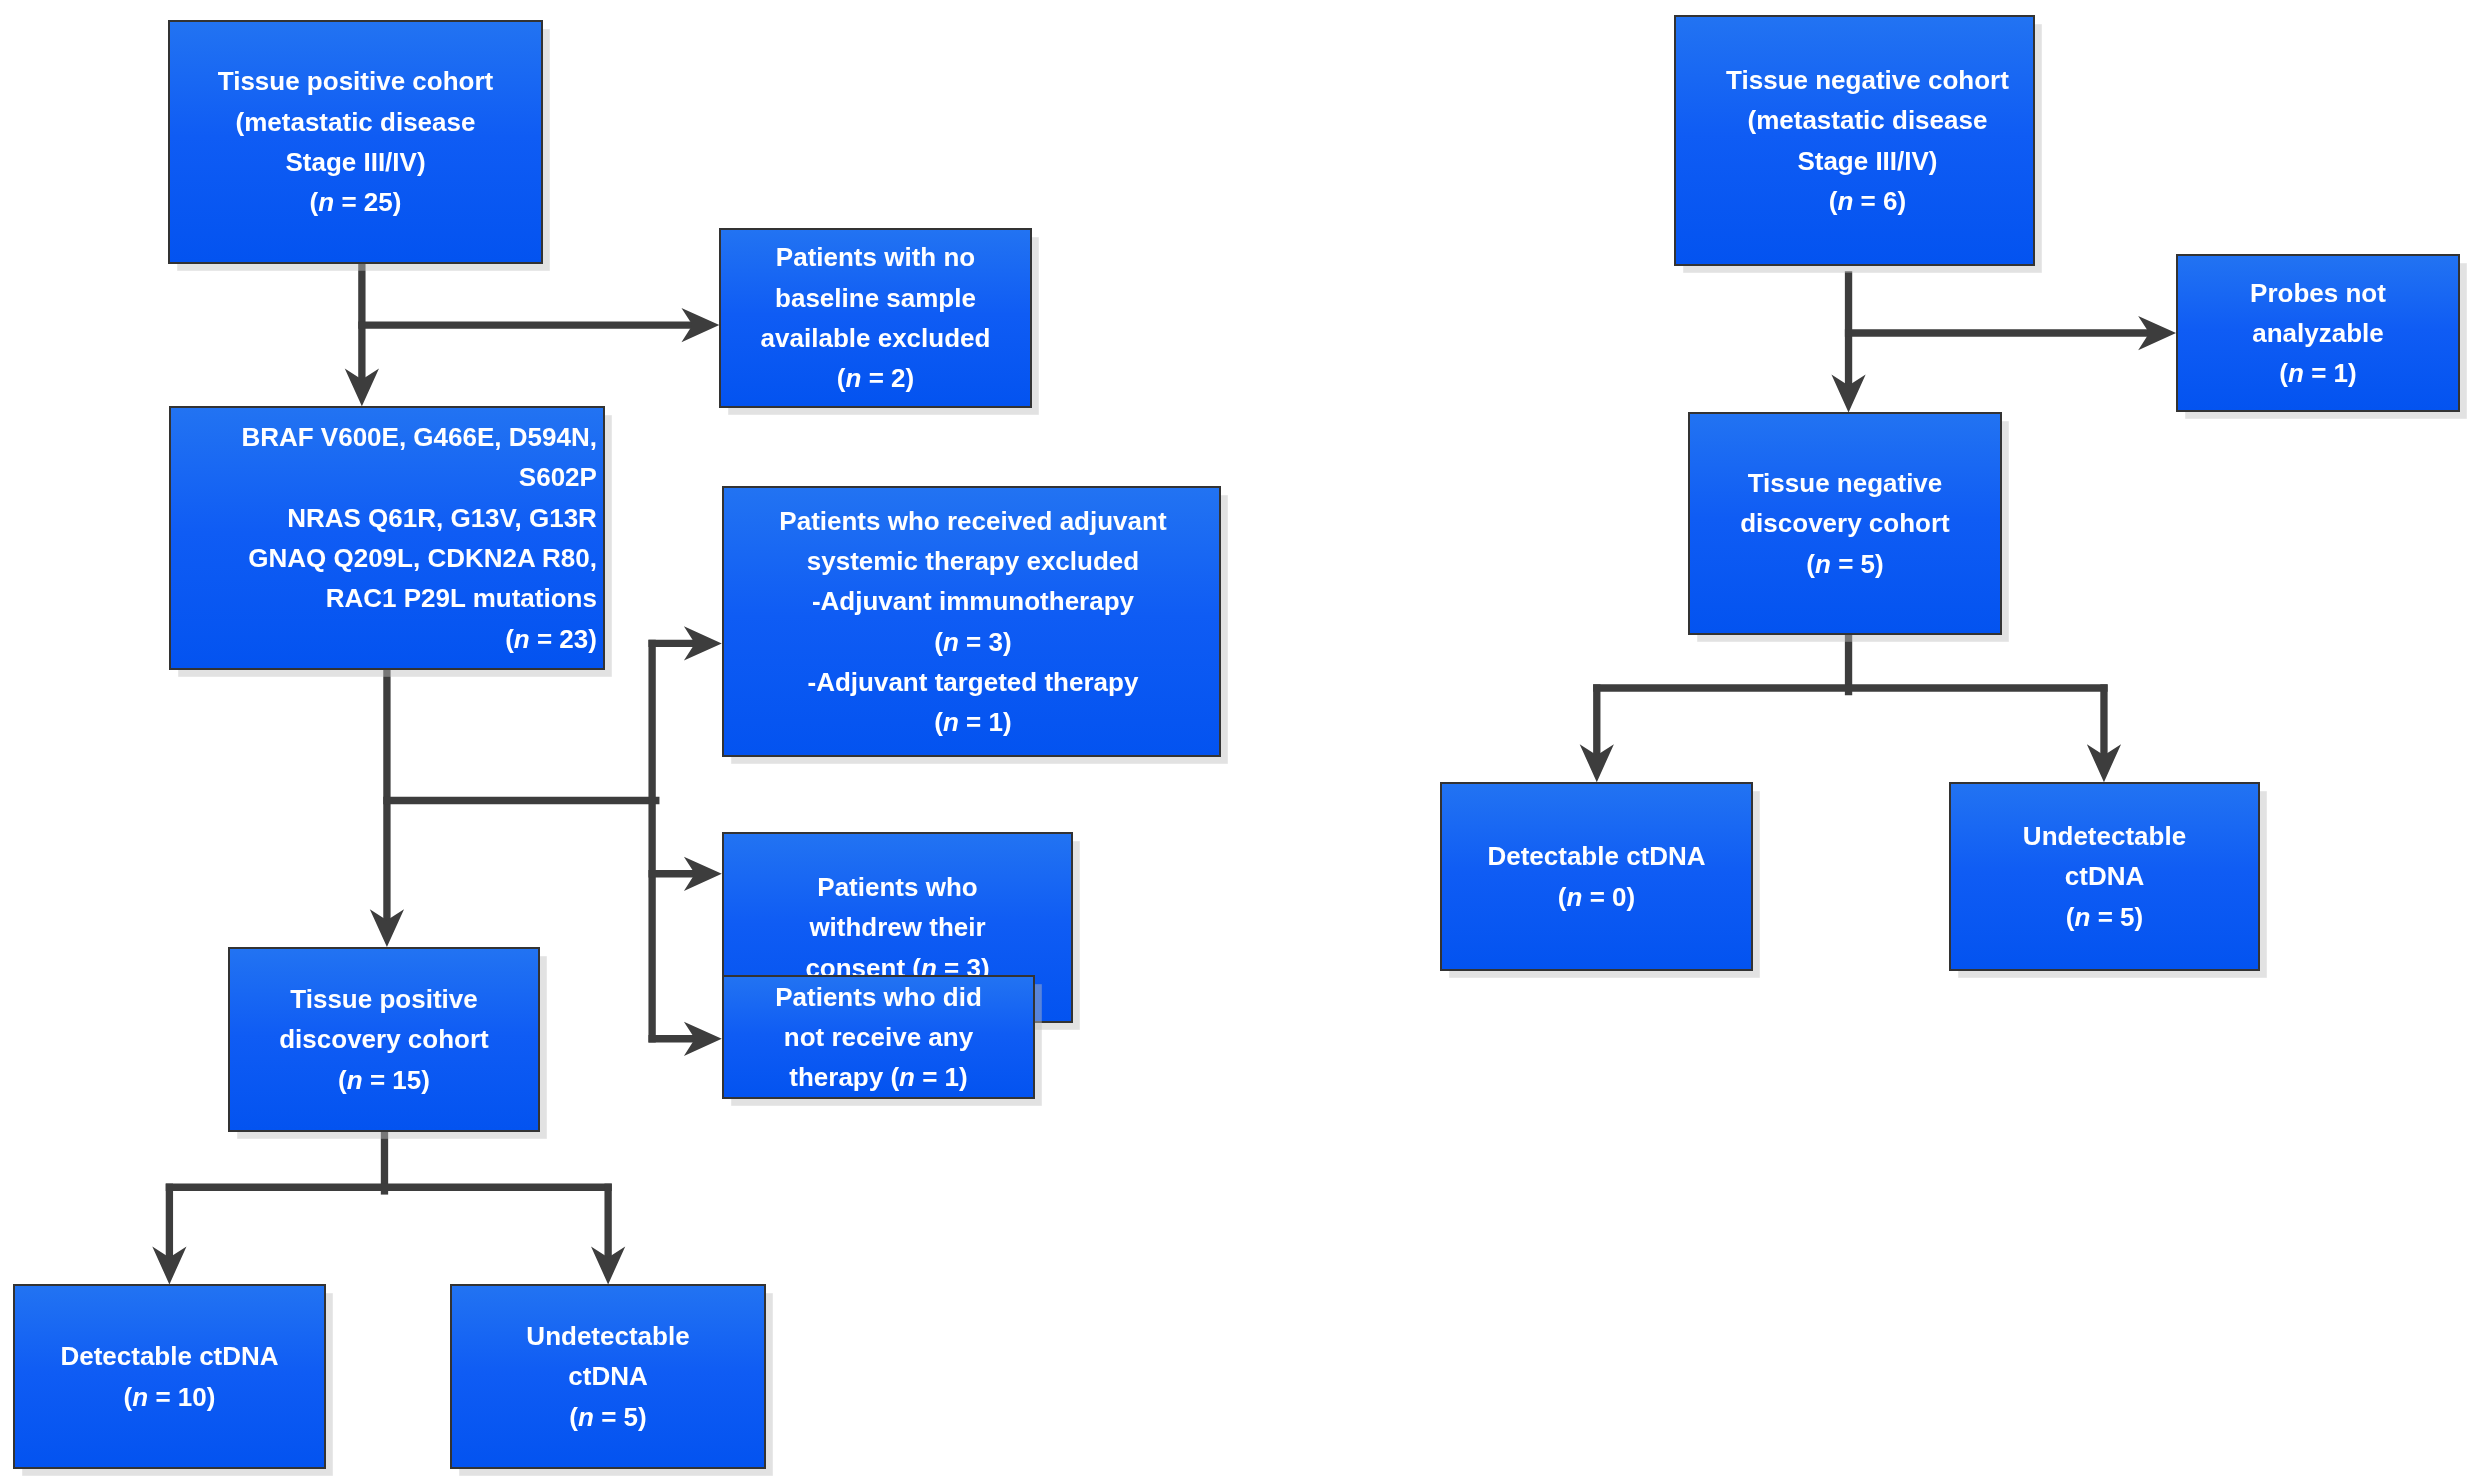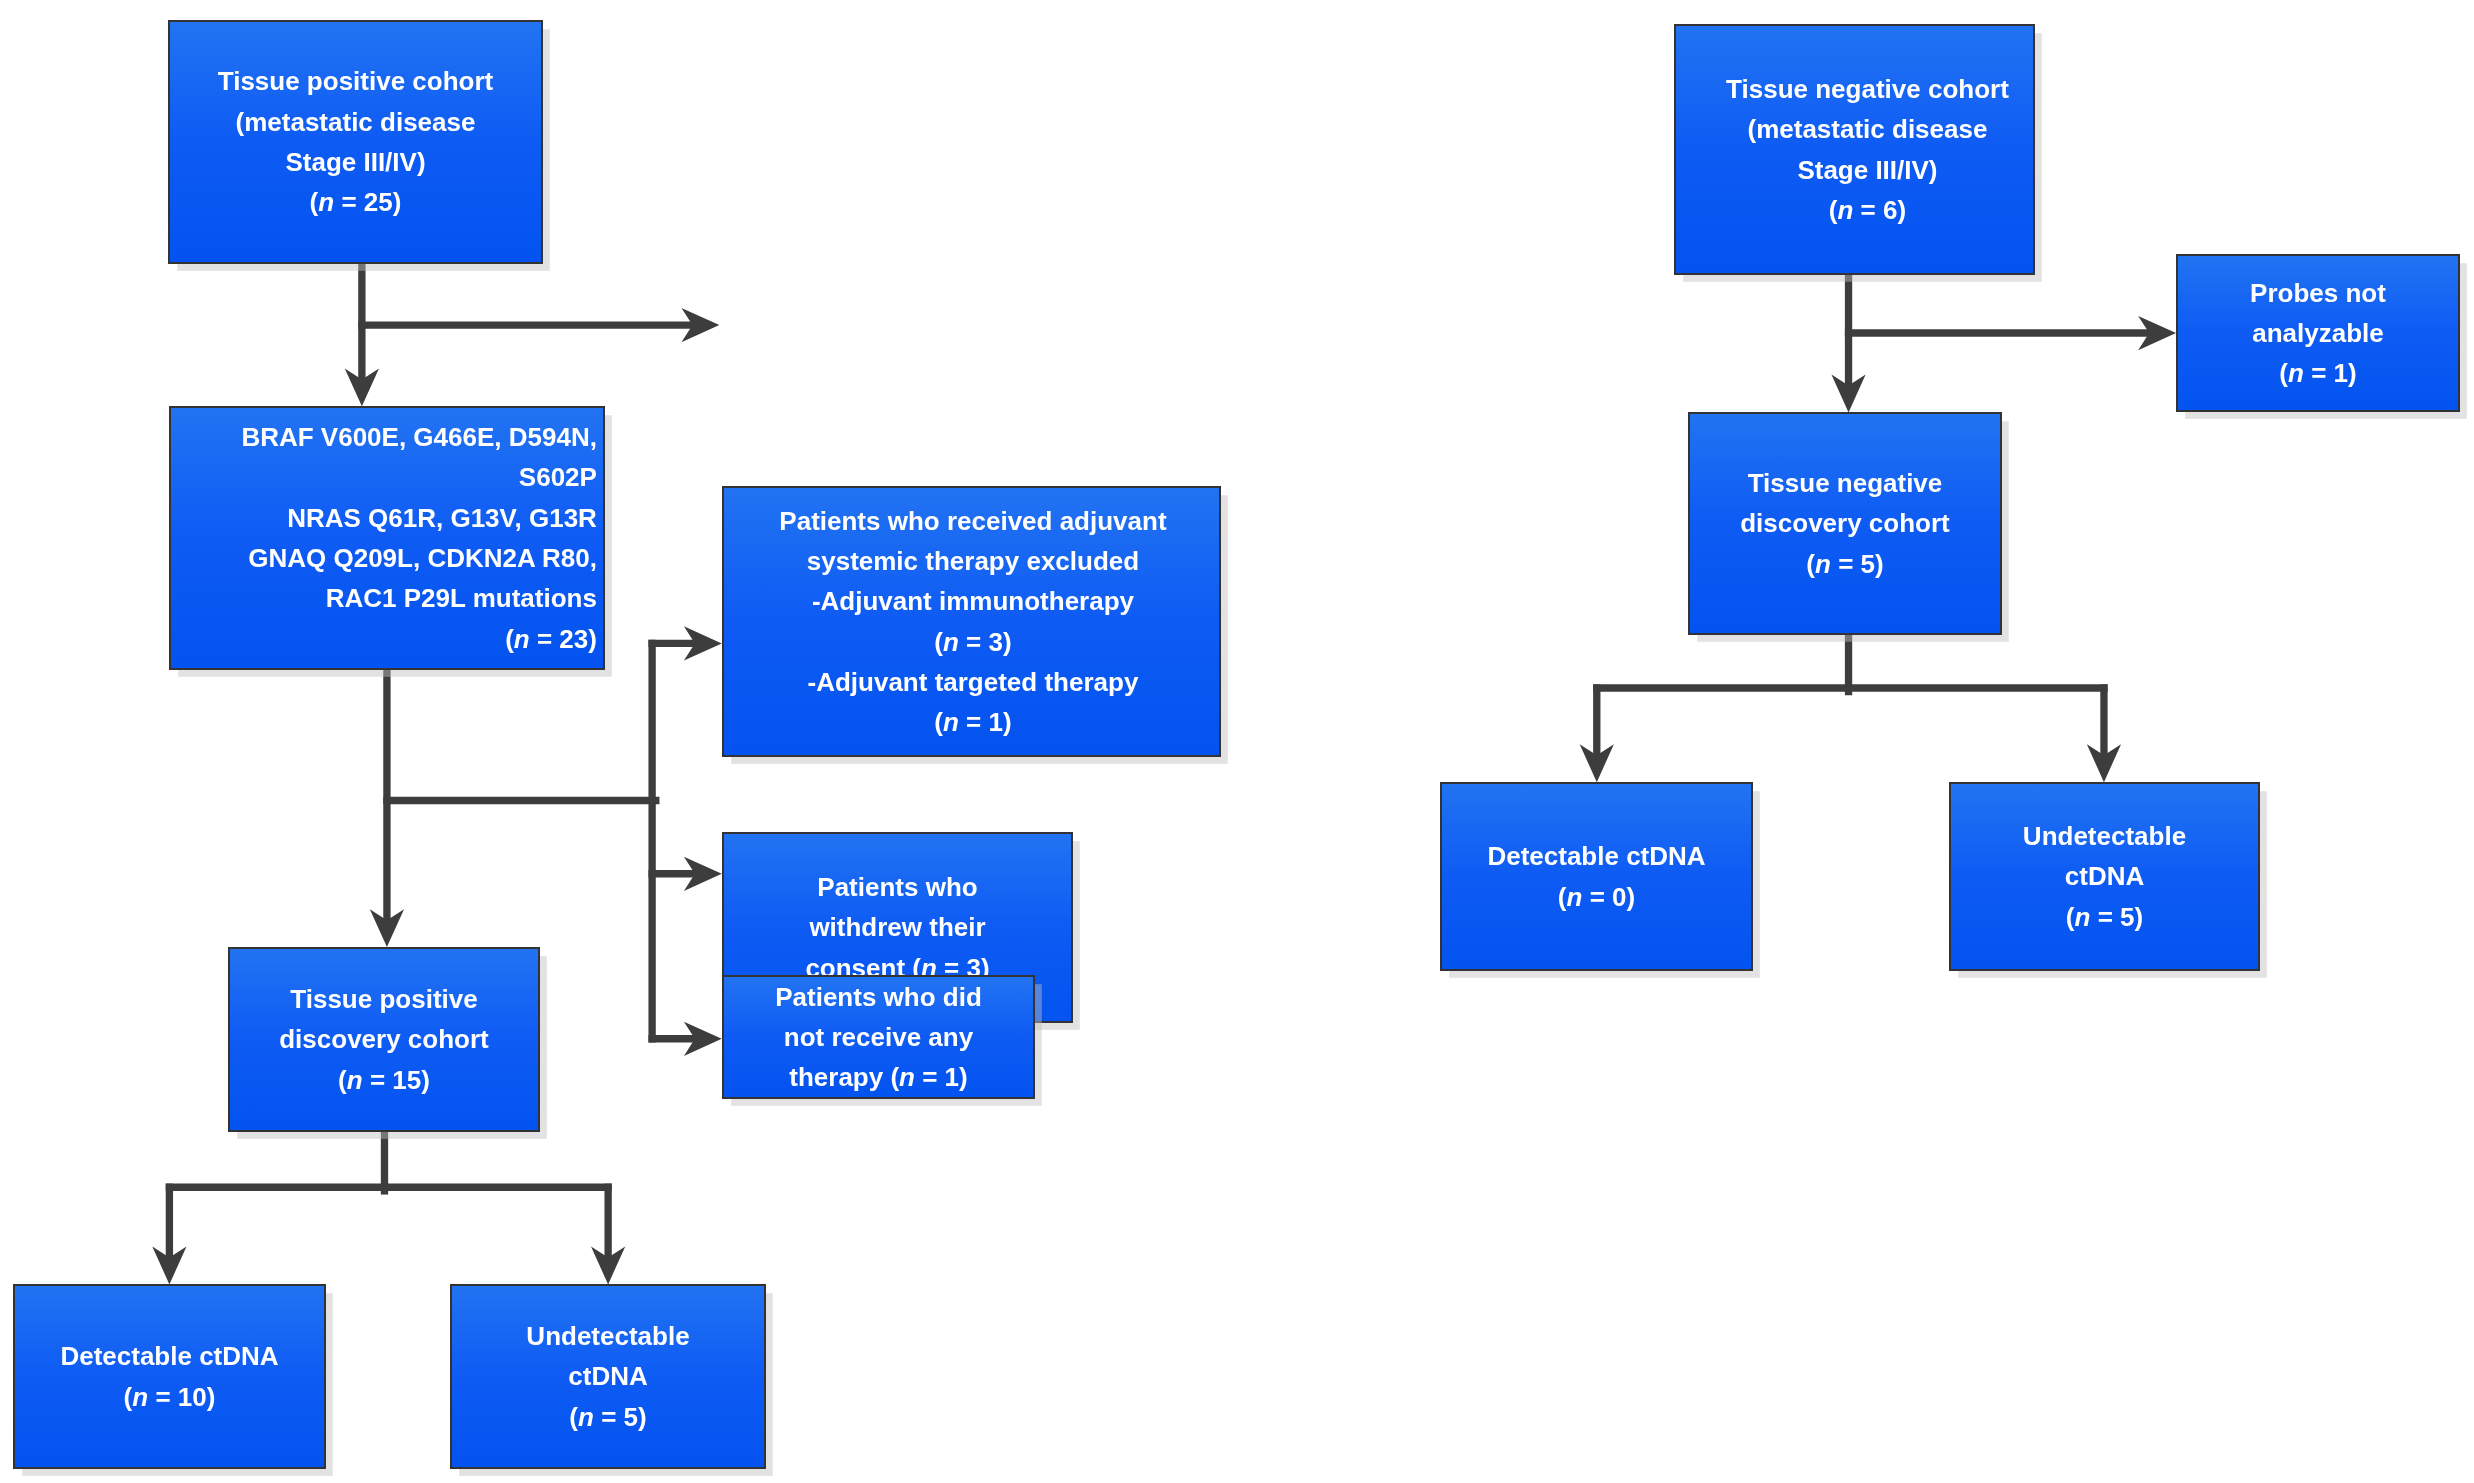--- a/index.html
+++ b/index.html
@@ -115,20 +115,26 @@
     </g>
   </svg>
 
   <div class="box" style="left:168px; top:20px; width:375px; height:244px;">
       <div class="line">Tissue positive cohort</div>
       <div class="line">(metastatic disease</div>
       <div class="line">Stage III/IV)</div>
       <div class="line">(<i>n</i> = 25)</div>
     </div>
 
+  <div class="box" style="left:719px; top:228px; width:313px; height:180px;">
+      <div class="line">Patients with no</div>
+      <div class="line">baseline sample</div>
+      <div class="line">available excluded</div>
+      <div class="line">(<i>n</i> = 2)</div>
+    </div>
 
   <div class="box" style="left:169px; top:406px; width:436px; height:264px;align-items:flex-end;">
       <div class="line">BRAF V600E, G466E, D594N,</div>
       <div class="line">S602P</div>
       <div class="line">NRAS Q61R, G13V, G13R</div>
       <div class="line">GNAQ Q209L, CDKN2A R80,</div>
       <div class="line">RAC1 P29L mutations</div>
       <div class="line">(<i>n</i> = 23)</div>
     </div>
 
@@ -163,21 +169,21 @@
       <div class="line">Detectable ctDNA</div>
       <div class="line">(<i>n</i> = 10)</div>
     </div>
 
   <div class="box" style="left:450px; top:1284px; width:316px; height:185px;">
       <div class="line">Undetectable</div>
       <div class="line">ctDNA</div>
       <div class="line">(<i>n</i> = 5)</div>
     </div>
 
-  <div class="box" style="left:1674px; top:24px; width:361px; height:251px;padding-left:32px;">
+  <div class="box" style="left:1674px; top:15px; width:361px; height:251px;padding-left:32px;">
       <div class="line">Tissue negative cohort</div>
       <div class="line">(metastatic disease</div>
       <div class="line">Stage III/IV)</div>
       <div class="line">(<i>n</i> = 6)</div>
     </div>
 
   <div class="box" style="left:2176px; top:254px; width:284px; height:158px;">
       <div class="line">Probes not</div>
       <div class="line">analyzable</div>
       <div class="line">(<i>n</i> = 1)</div>

